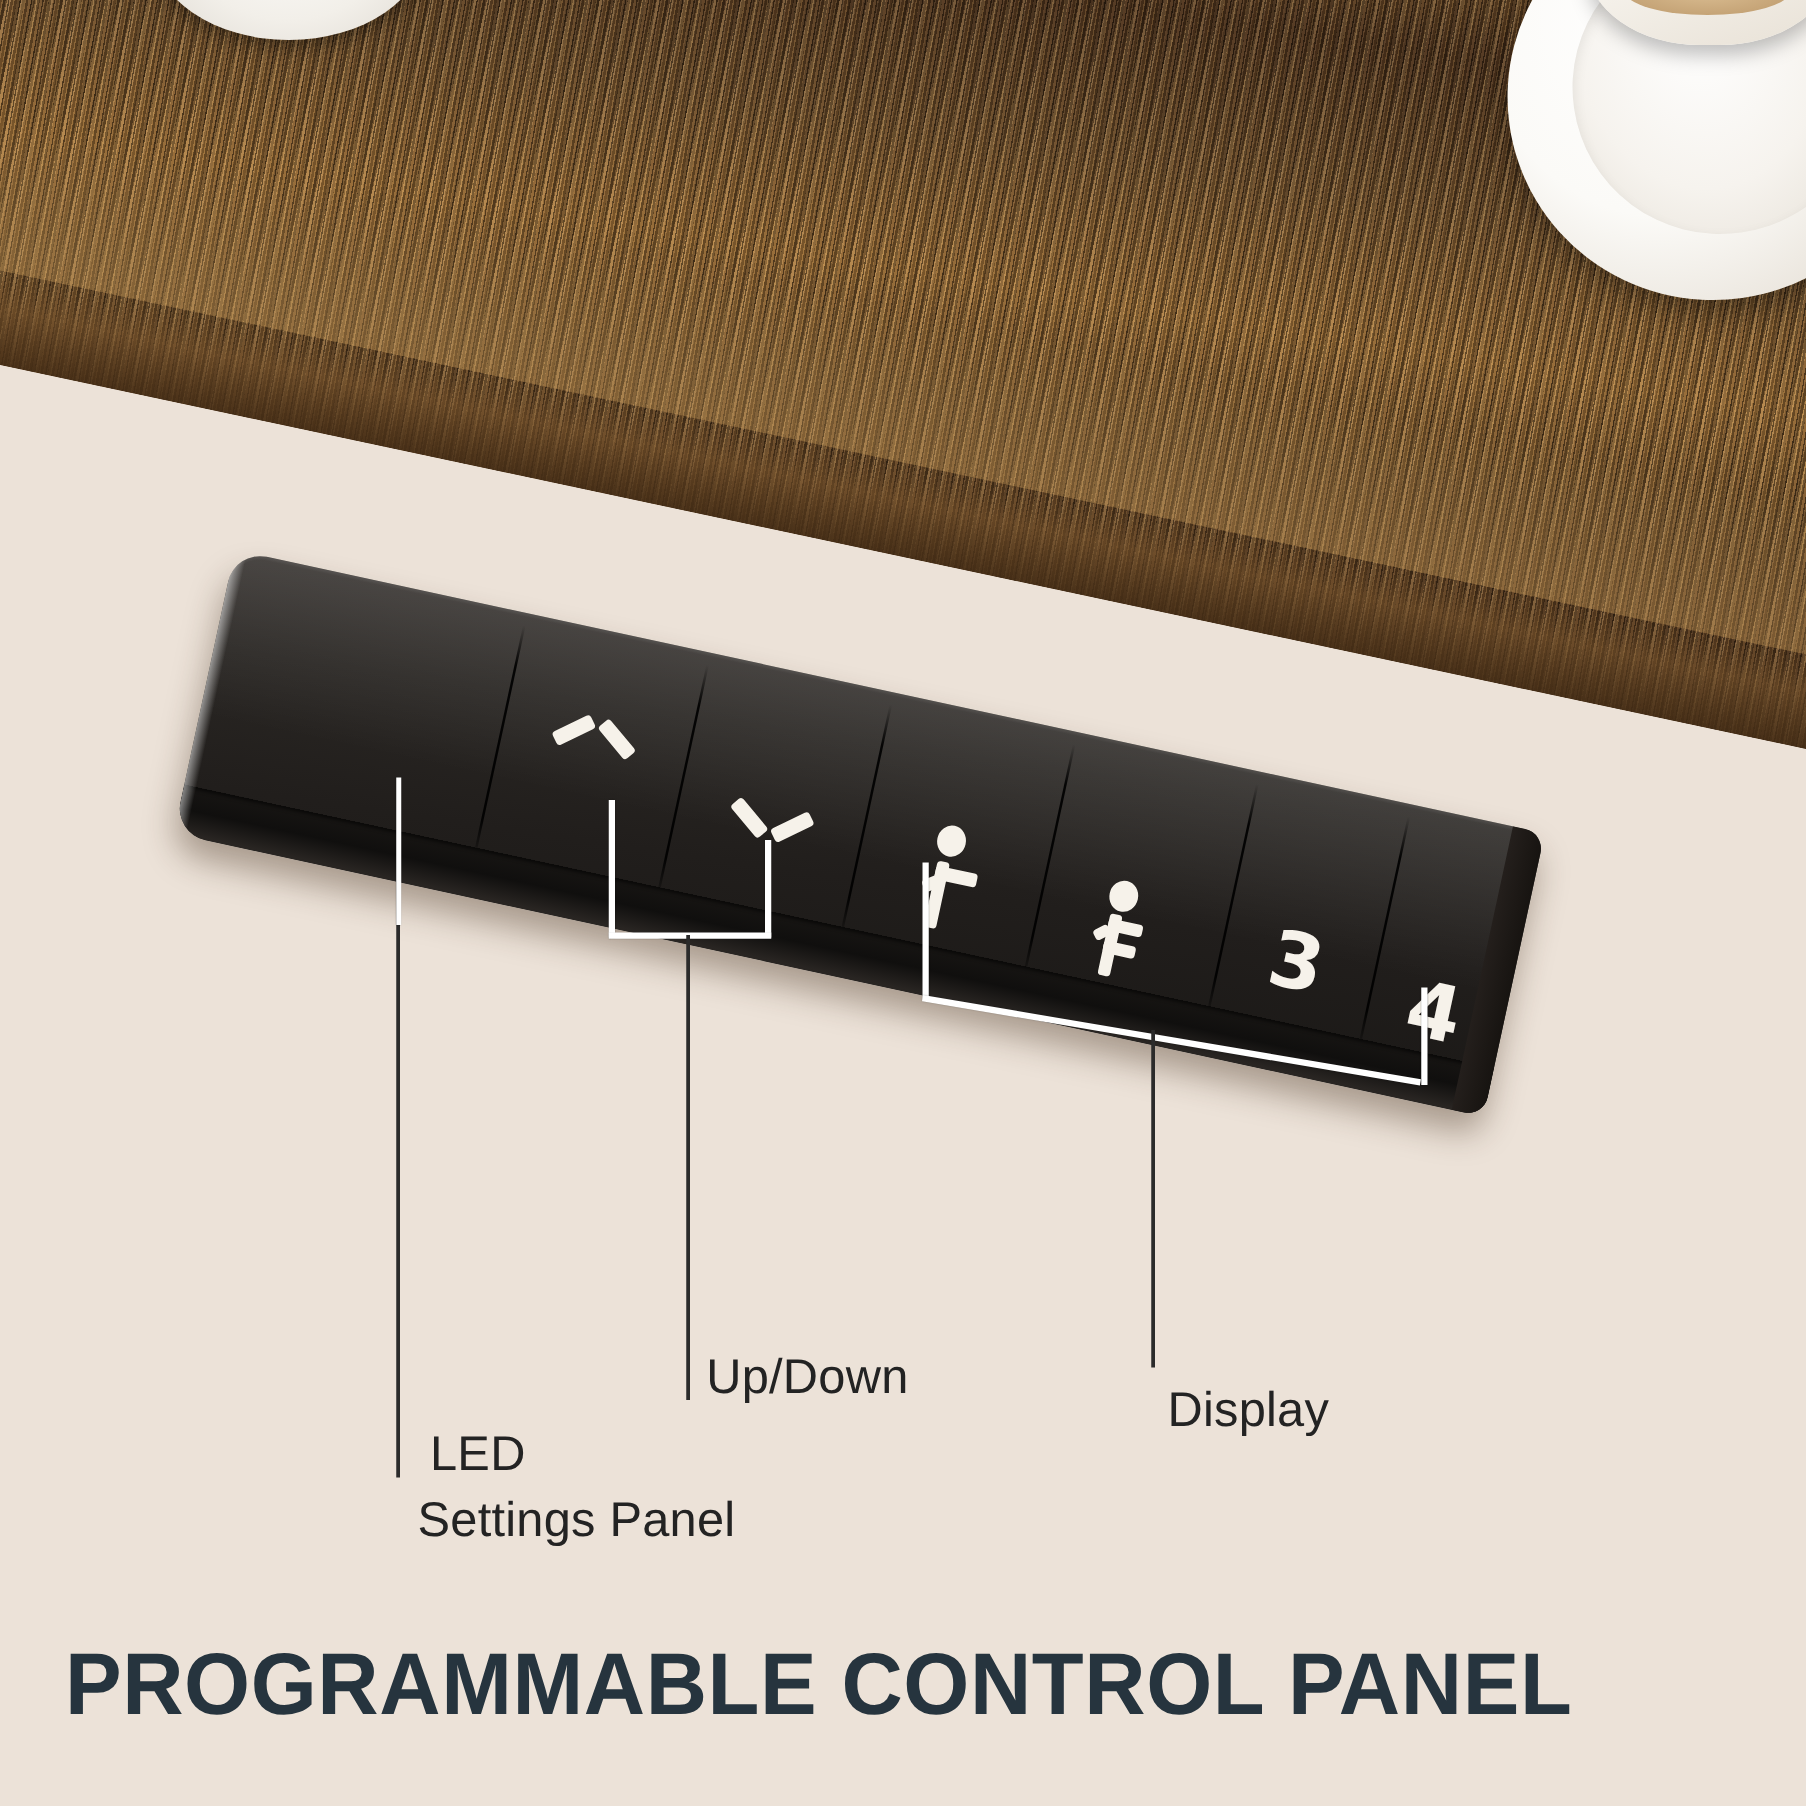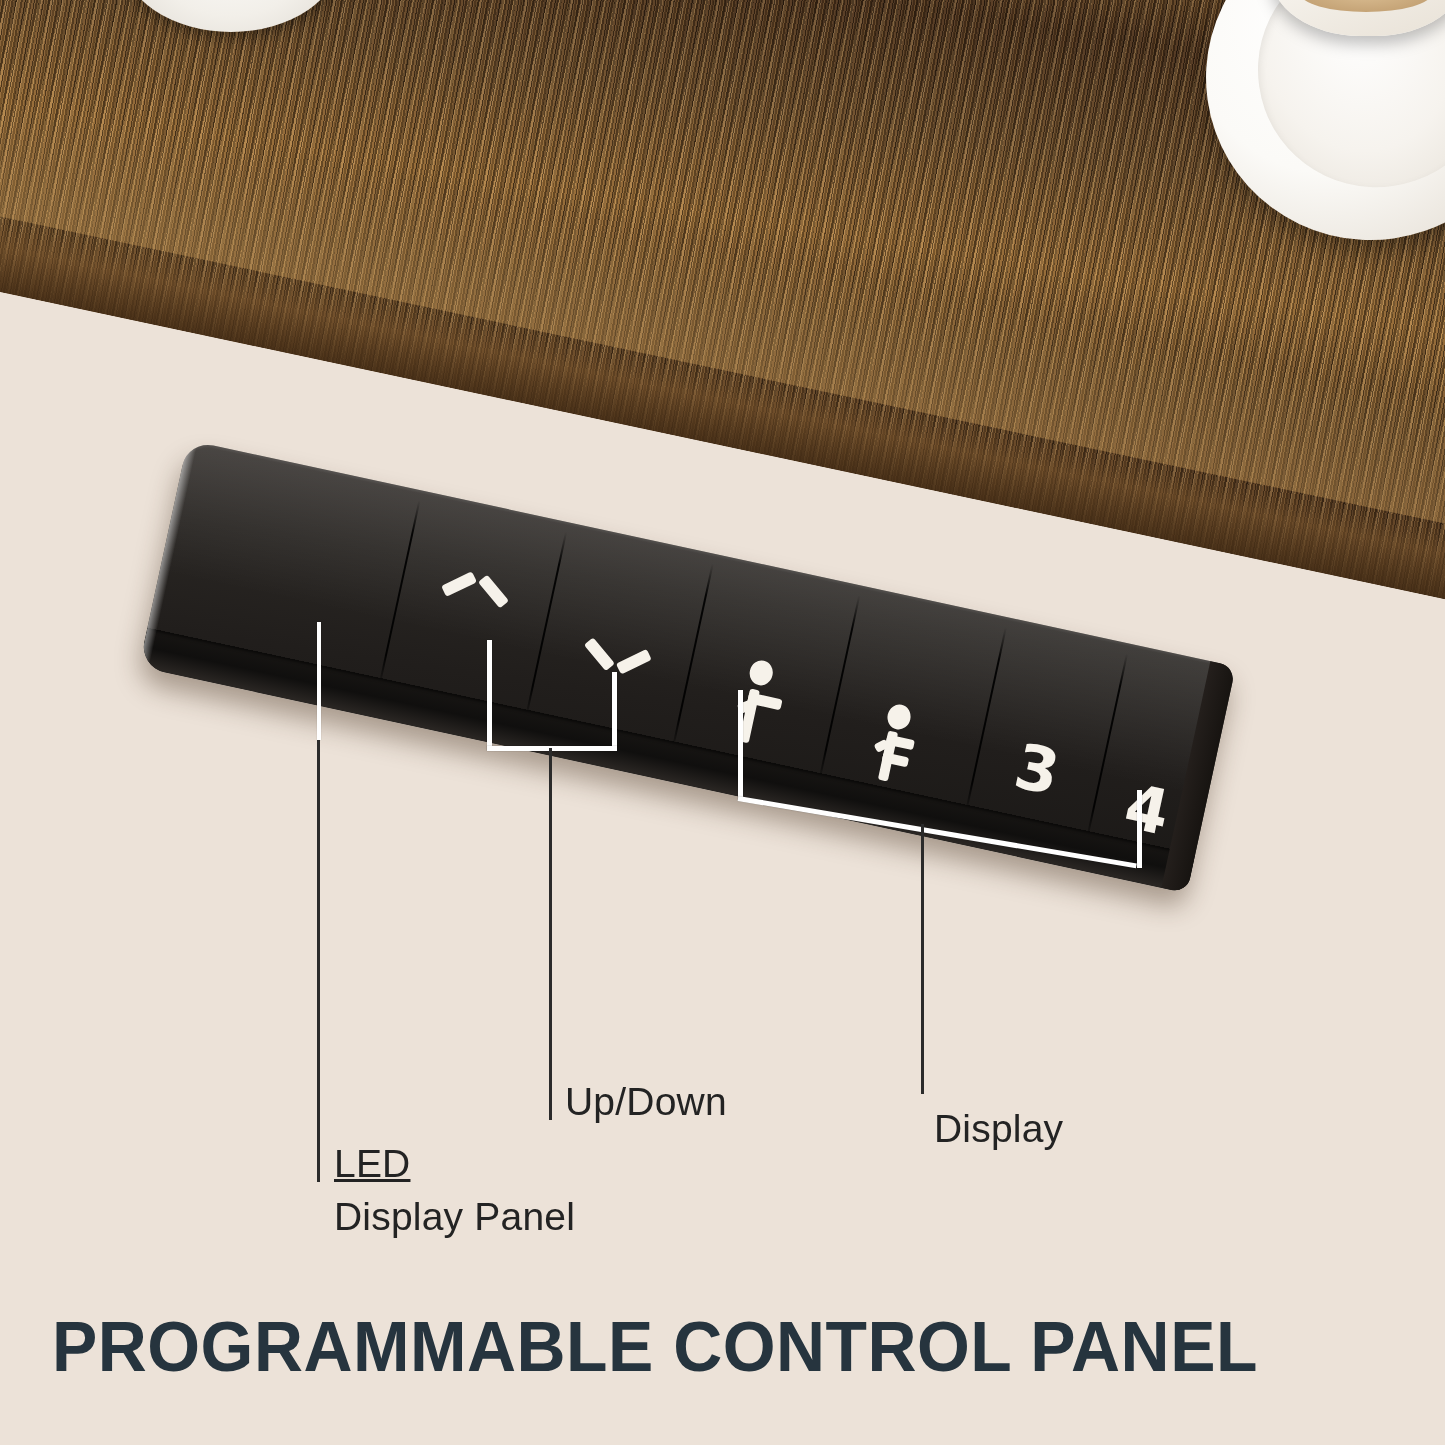--- a/index.html
+++ b/index.html
@@ -179,22 +179,22 @@
       </div>
 
       <div class="panel-lip"></div>
       <div class="panel-lhl"></div>
       <div class="panel-rcap"></div>
     </div>
   </div>
 
   <div class="dline" style="left:317px;top:622px;width:3px;height:560px;"></div>
   <div class="wline" style="left:317px;top:622px;width:4px;height:118px;"></div>
-  <div class="lbl" style="left:334px;top:1140px;text-decoration:underline;">LED</div>
-  <div class="lbl" style="left:334px;top:1193px;">Display Panel</div>
+  <div class="lbl" style="left:344px;top:1140px;">LED</div>
+  <div class="lbl" style="left:334px;top:1193px;">Settings Panel</div>
 
   <div class="wline" style="left:487px;top:640px;width:5px;height:110px;"></div>
   <div class="wline" style="left:612px;top:672px;width:5px;height:78px;"></div>
   <div class="wline" style="left:487px;top:746px;width:130px;height:5px;"></div>
   <div class="dline" style="left:549px;top:748px;width:3px;height:372px;"></div>
   <div class="lbl" style="left:565px;top:1078px;">Up/Down</div>
 
   <div class="wline" style="left:738px;top:690px;width:5px;height:110px;"></div>
   <div class="wline" style="left:1137px;top:790px;width:5px;height:78px;"></div>
   <div class="wline" style="left:738px;top:796px;width:404px;height:5px;

